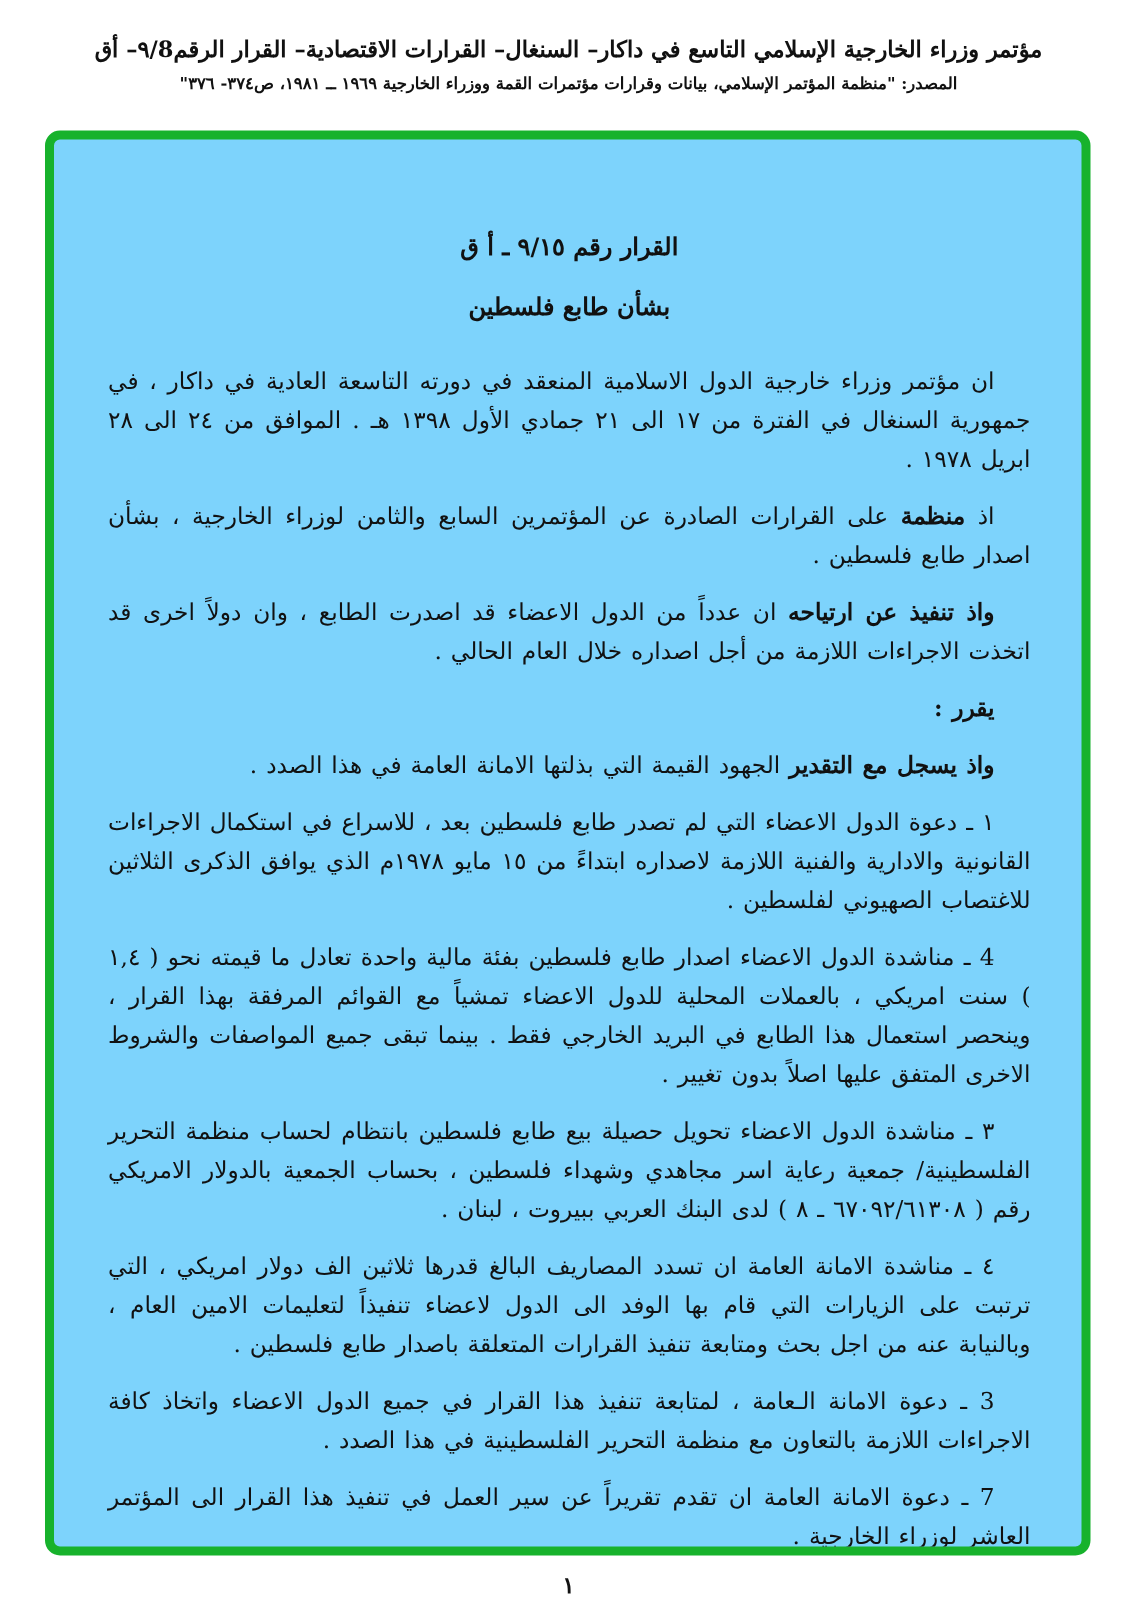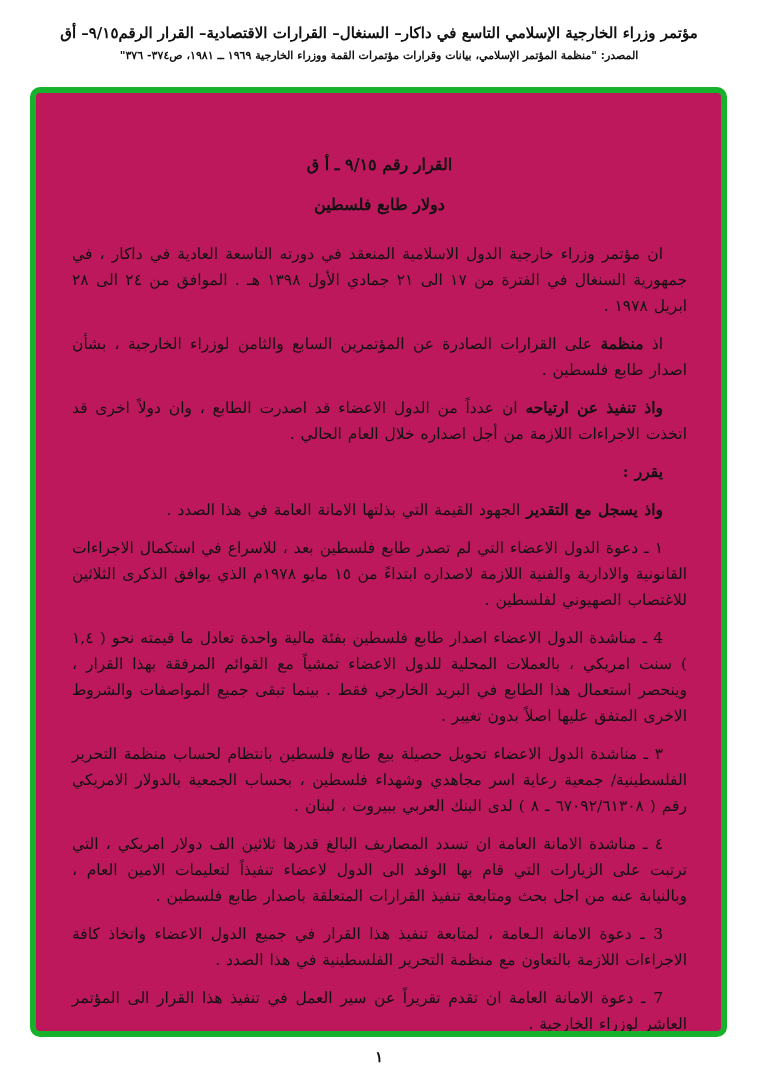--- a/index.html
+++ b/index.html
@@ -36,21 +36,21 @@
   
   .frame {
     position: absolute;
     left: 30px;
     top: 87px;
     width: 697px;
     height: 950px;
     box-sizing: border-box;
     border: 6px solid #17b22c;
     border-radius: 10px;
-    background: #be185d;
+    background: #7dd3fc;
   }
   .content {
     box-sizing: border-box;
     width: 100%;
     height: 100%;
     padding: 60px 34px 0 36px;
     overflow: hidden;
   }
   .doc-title {
     text-align: center;
@@ -81,28 +81,28 @@
     font-size: 15px;
     font-weight: bold;
   }
 </style>
 </head>
 <body>
 
 <div class="page">
 
   <div class="header">
-    <div class="header-line1">مؤتمر وزراء الخارجية الإسلامي التاسع في داكار– السنغال– القرارات الاقتصادية– القرار الرقم٩/١٥– أق</div>
+    <div class="header-line1">مؤتمر وزراء الخارجية الإسلامي التاسع في داكار– السنغال– القرارات الاقتصادية– القرار الرقم٩/8– أق</div>
     <div class="header-line2">المصدر: "منظمة المؤتمر الإسلامي، بيانات وقرارات مؤتمرات القمة ووزراء الخارجية ١٩٦٩ ــ ١٩٨١، ص٣٧٤- ٣٧٦"</div>
   </div>
 
   <div class="frame" style="border-color: rgb(23, 178, 44);">
     <div class="content">
       <div class="doc-title first">القرار رقم ٩/١٥ ـ أ ق</div>
-      <div class="doc-title second">دولار طابع فلسطين</div>
+      <div class="doc-title second">بشأن طابع فلسطين</div>
       <div>
           <p class="para"><span>ان مؤتمر وزراء خارجية الدول الاسلامية المنعقد في دورته التاسعة العادية في داكار ، في جمهورية السنغال في الفترة من ١٧ الى ٢١ جمادي الأول ١٣٩٨ هـ . الموافق من ٢٤ الى ٢٨ ابريل ١٩٧٨ .</span></p>
           <p class="para"><span>اذ </span><span class="b">منظمة</span><span> على القرارات الصادرة عن المؤتمرين السابع والثامن لوزراء الخارجية ، بشأن اصدار طابع فلسطين .</span></p>
           <p class="para"><span class="b">واذ تنفيذ عن  ارتياحه</span><span> ان عدداً من الدول الاعضاء قد اصدرت الطابع ، وان دولاً اخرى قد اتخذت الاجراءات اللازمة من أجل اصداره خلال العام الحالي .</span></p>
           <p class="para"><span class="b">يقرر :</span></p>
           <p class="para"><span class="b">واذ يسجل مع التقدير</span><span> الجهود القيمة التي بذلتها الامانة العامة في هذا الصدد .</span></p>
           <p class="para"><span>١ ـ دعوة الدول الاعضاء التي لم تصدر طابع فلسطين بعد ، للاسراع في استكمال الاجراءات القانونية والادارية والفنية اللازمة لاصداره ابتداءً من ١٥ مايو ١٩٧٨م الذي يوافق الذكرى الثلاثين للاغتصاب الصهيوني لفلسطين .</span></p>
           <p class="para"><span>4 ـ مناشدة الدول الاعضاء اصدار طابع فلسطين بفئة مالية واحدة تعادل ما قيمته نحو ( ١,٤ ) سنت امريكي ، بالعملات المحلية للدول الاعضاء تمشياً مع القوائم المرفقة بهذا القرار ، وينحصر استعمال هذا الطابع في البريد الخارجي فقط . بينما تبقى جميع المواصفات والشروط الاخرى المتفق عليها اصلاً بدون تغيير .</span></p>
           <p class="para"><span>٣ ـ مناشدة الدول الاعضاء تحويل حصيلة بيع طابع فلسطين بانتظام لحساب منظمة التحرير الفلسطينية/ جمعية رعاية اسر مجاهدي وشهداء فلسطين ، بحساب الجمعية بالدولار الامريكي رقم ( ٦٧٠٩٢/٦١٣٠٨ ـ ٨ ) لدى البنك العربي ببيروت ، لبنان .</span></p>
           <p class="para"><span>٤ ـ مناشدة الامانة العامة ان تسدد المصاريف البالغ قدرها ثلاثين الف دولار امريكي ، التي ترتبت على الزيارات التي قام بها  الوفد الى الدول لاعضاء تنفيذاً لتعليمات الامين العام ، وبالنيابة عنه من اجل بحث ومتابعة تنفيذ القرارات المتعلقة باصدار طابع فلسطين .</span></p>

